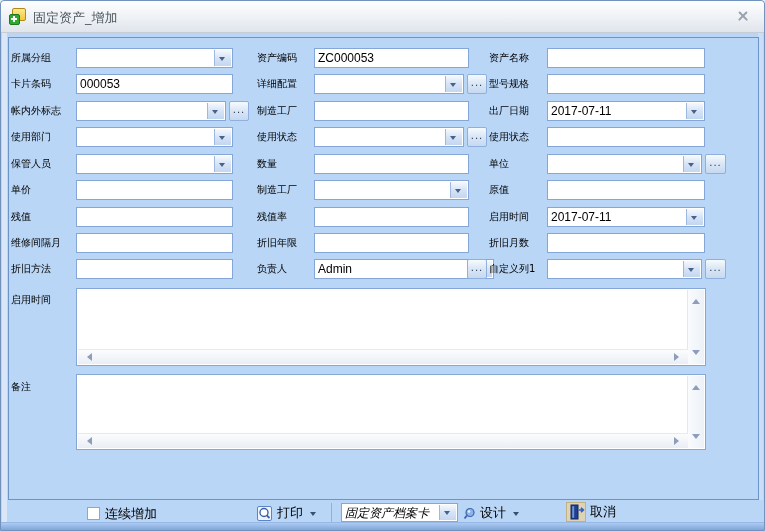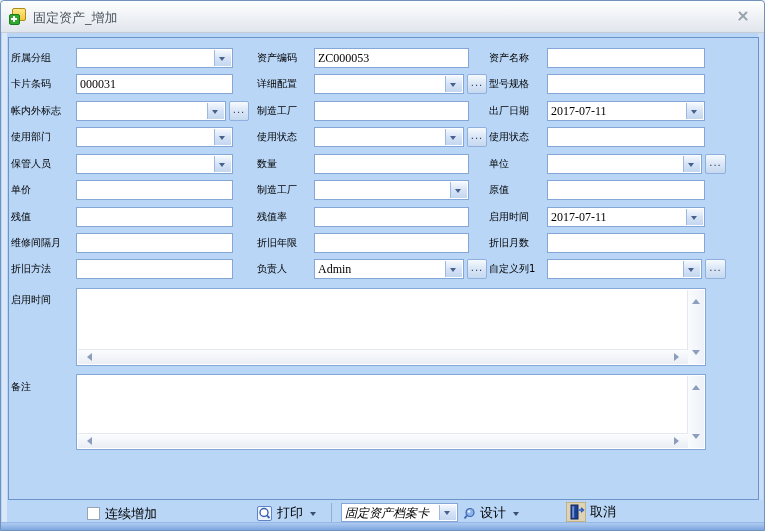--- a/index.html
+++ b/index.html
@@ -20,21 +20,21 @@
   .close-btn .b1,.close-btn .b2{position:absolute;left:2px;top:7px;width:12px;height:2.4px;background:#99a3ae;border-radius:1px;}
   .close-btn .b1{transform:rotate(45deg);} .close-btn .b2{transform:rotate(-45deg);}
   
   .panel{position:absolute;left:7px;top:36px;width:751px;height:463px;box-sizing:border-box;
     border:1px solid #6b95ca;background:#b9d6f6;}
   .gutter-l{position:absolute;left:1px;top:32px;width:5px;height:492px;background:#d9e7f9;}
   .gutter-r{position:absolute;right:1px;top:32px;width:5px;height:467px;background:#cadef7;}
   
   .lbl{position:absolute;height:20px;line-height:20px;font-size:10px;color:#000;white-space:nowrap;}
   .box{position:absolute;height:20px;background:#fff;border:1px solid #84a7d8;box-sizing:border-box;}
-  .box .val{display:block;height:18px;line-height:18px;padding:0 3px;font-family:Liberation Serif, serif;
+  .box .val{display:block;height:18px;line-height:18px;padding:0 3px;font-family:Liberation Sans, sans-serif;
     font-size:12px;color:#000;white-space:nowrap;overflow:hidden;}
   .val-cn{font-family:"DejaVu Sans",sans-serif !important;font-style:italic;}
   .dd{position:absolute;right:1px;top:1px;bottom:1px;width:16px;
     background:linear-gradient(#f5f9fd,#d6e3f6 50%,#c3d7f0);border-left:1px solid #9db9e2;}
   .tri-dn{position:absolute;left:4px;top:7px;width:0;height:0;border:3.5px solid transparent;border-top:4.5px solid #47618d;}
   .dots{position:absolute;height:20px;box-sizing:border-box;background:linear-gradient(#f6fafd,#d9e6f6 50%,#c6d9f0);
     border:1px solid #8fb0dc;border-radius:2px;font-size:10px;line-height:15px;text-align:center;color:#2b3a55;letter-spacing:1px;}
   
   .bigbox{position:absolute;background:#fff;border:1px solid #84a7d8;box-sizing:border-box;}
   .vs{position:absolute;top:1px;right:1px;bottom:1px;width:16px;background:linear-gradient(90deg,#f9fbfd,#edf1f7);border-left:1px solid #e3e8f0;}
@@ -85,21 +85,21 @@
   <span class="box" style="left:313px;top:47px;width:155px">
     <span class="val">ZC000053</span>
   </span>
   <span class="lbl" style="left:488px;top:47px">资产名称</span>
   <span class="box" style="left:546px;top:47px;width:158px">
     <span class="val"></span>
   </span>
 
   <span class="lbl" style="left:10px;top:73px">卡片条码</span>
   <span class="box" style="left:75px;top:73px;width:157px">
-    <span class="val">000031</span>
+    <span class="val">000053</span>
   </span>
   <span class="lbl" style="left:256px;top:73px">详细配置</span>
   <span class="box" style="left:313px;top:73px;width:150px">
     <span class="val"></span>
     <span class="dd">
         <i class="tri-dn"></i>
       </span>
   </span>
   <span class="dots" style="left:466px;top:73px;width:20px">...</span>
   <span class="lbl" style="left:488px;top:73px">型号规格</span>
@@ -210,21 +210,21 @@
   <span class="lbl" style="left:488px;top:232px">折旧月数</span>
   <span class="box" style="left:546px;top:232px;width:158px">
     <span class="val"></span>
   </span>
 
   <span class="lbl" style="left:10px;top:258px">折旧方法</span>
   <span class="box" style="left:75px;top:258px;width:157px">
     <span class="val"></span>
   </span>
   <span class="lbl" style="left:256px;top:258px">负责人</span>
-  <span class="box" style="left:313px;top:258px;width:150px">
+  <span class="box" style="left:313px;top:258px;width:180px">
     <span class="val">Admin</span>
     <span class="dd">
         <i class="tri-dn"></i>
       </span>
   </span>
   <span class="dots" style="left:466px;top:258px;width:20px">...</span>
   <span class="lbl" style="left:488px;top:258px">自定义列1</span>
   <span class="box" style="left:546px;top:258px;width:155px">
     <span class="val"></span>
     <span class="dd">

